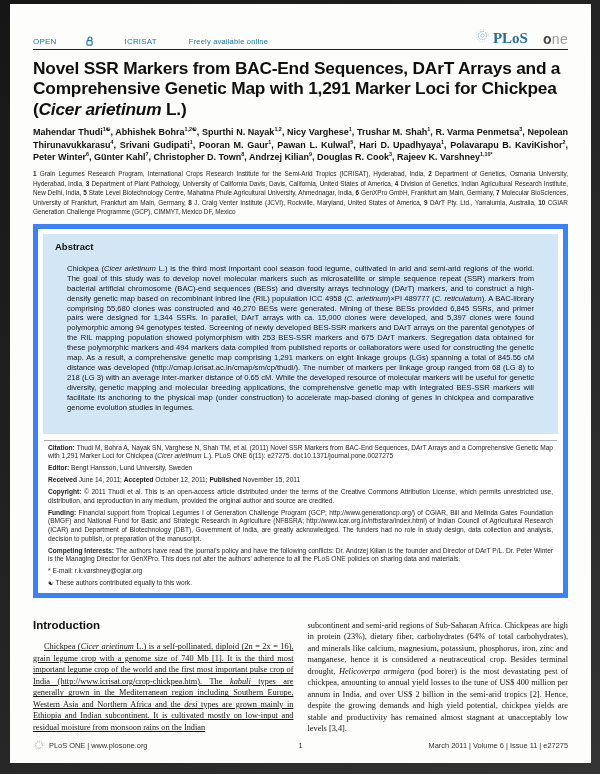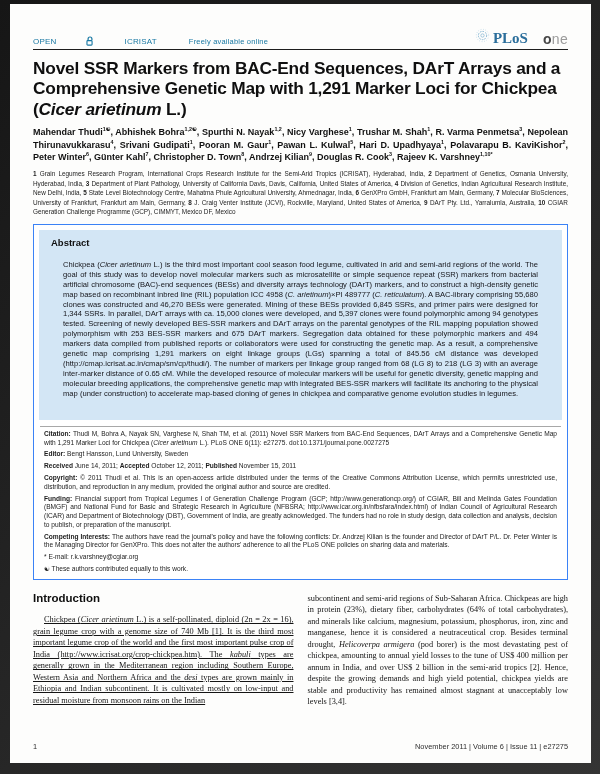--- a/index.html
+++ b/index.html
@@ -36,29 +36,29 @@
   
   .title{margin-top:8px;font-size:17.3px;line-height:20.4px;font-weight:bold;color:#0f0f0f;letter-spacing:-.2px;}
   .authors{margin-top:7px;font-size:9px;line-height:12.4px;font-weight:bold;color:#111;text-align:justify;}
   .affil{margin-top:6px;font-size:6.4px;line-height:9.5px;color:#1d1d1d;text-align:justify;}
 
   .b{font-weight:bold;}
   .i{font-style:italic;}
   .sup{font-size:60%;vertical-align:super;line-height:0;}
 
   
-  .fmbox{margin-top:7px;border:1px solid #3b82f6;padding:5px 5px 5px 5px;background:#fff;}
+  .fmbox{margin-top:7px;border:5px solid #3b82f6;padding:5px 5px 5px 5px;background:#fff;}
   .abstract{background:var(--abstract-bg);padding:7px 12px 9px 12px;min-height:176px;}
   .abstract .abs-h{font-size:9.5px;font-weight:bold;color:#101010;margin:0 0 5px 0;}
   .abstract p{margin:12px;font-size:7.6px;line-height:9.9px;text-align:justify;color:#15151a;}
   .fm-rule{border-top:1px solid #a8a8a8;margin:6px 1px 0 1px;}
   .fm p{margin:3.2px 5px 0 5px;font-size:6.6px;line-height:8.7px;text-align:justify;color:#1c1c1c;}
 
   
-  .intro{margin-top:13px;display:flex;gap:14px;}
+  .intro{margin-top:22px;display:flex;gap:14px;}
   .col{flex:1;font-family:"Liberation Serif",serif;font-size:8.3px;line-height:11.5px;text-align:justify;color:#141414;}
   .intro-h{font-family:"Liberation Sans",sans-serif;font-size:11.5px;font-weight:bold;color:#0f0f0f;margin:0 0 10px 0;}
   .col p{margin:0;}
   .col-left p{text-indent:11px;text-decoration:underline;}
 
   
   .footer{position:absolute;left:23px;right:23px;bottom:12px;display:flex;align-items:center;font-size:7.4px;color:#2e2e2e;}
   .footer .f-left{flex:1;display:flex;align-items:center;gap:4px;}
   .footer .f-right{flex:1;text-align:right;}
   .footer .sketch{width:12px;height:12px;color:#7a7a7a;}
@@ -125,16 +125,25 @@
         <p><span>Chickpea (</span><span class="i">Cicer arietinum</span><span> L.) is a self-pollinated, diploid (2n = 2x = 16), grain legume crop with a genome size of 740 Mb [1]. It is the third most important legume crop of the world and the first most important pulse crop of India (http://www.icrisat.org/crop-chickpea.htm). The </span><span class="i">kabuli</span><span> types are generally grown in the Mediterranean region including Southern Europe, Western Asia and Northern Africa and the </span><span class="i">desi</span><span> types are grown mainly in Ethiopia and Indian subcontinent. It is cultivated mostly on low-input and residual moisture from monsoon rains on the Indian</span></p>
       </div>
       <div class="col col-right">
         <p><span>subcontinent and semi-arid regions of Sub-Saharan Africa. Chickpeas are high in protein (23%), dietary fiber, carbohydrates (64% of total carbohydrates), and minerals like calcium, magnesium, potassium, phosphorus, iron, zinc and manganese, hence it is considered a neutraceutical crop. Besides terminal drought, </span><span class="i">Helicoverpa armigera</span><span> (pod borer) is the most devastating pest of chickpea, amounting to annual yield losses to the tune of US$ 400 million per annum in India, and over US$ 2 billion in the semi-arid tropics [2]. Hence, despite the growing demands and high yield potential, chickpea yields are stable and productivity has remained almost stagnant at unacceptably low levels [3,4].</span></p>
       </div>
     </div>
 
   </div>
 
   <div class="footer">
+    <span class="f-left">
+      <span class="sketch">
+        <svg viewBox="0 0 20 20" width="12" height="12">
+          <circle cx="10" cy="10" r="5.5" fill="none" stroke="currentColor" stroke-width="1.2" stroke-dasharray="2.2 1.4"></circle>
+          <circle cx="10" cy="10" r="8.2" fill="none" stroke="currentColor" stroke-width="0.7" stroke-dasharray="0.8 2.4"></circle>
+        </svg>
+      </span>
+      <span>PLoS ONE | www.plosone.org</span>
+    </span>
     <span>1</span>
-    <span class="f-right">November 2011 | Volume 6 | Issue 11 | e27275</span>
+    <span class="f-right">March 2011 | Volume 6 | Issue 11 | e27275</span>
   </div>
 </div>
 
 </body></html>

